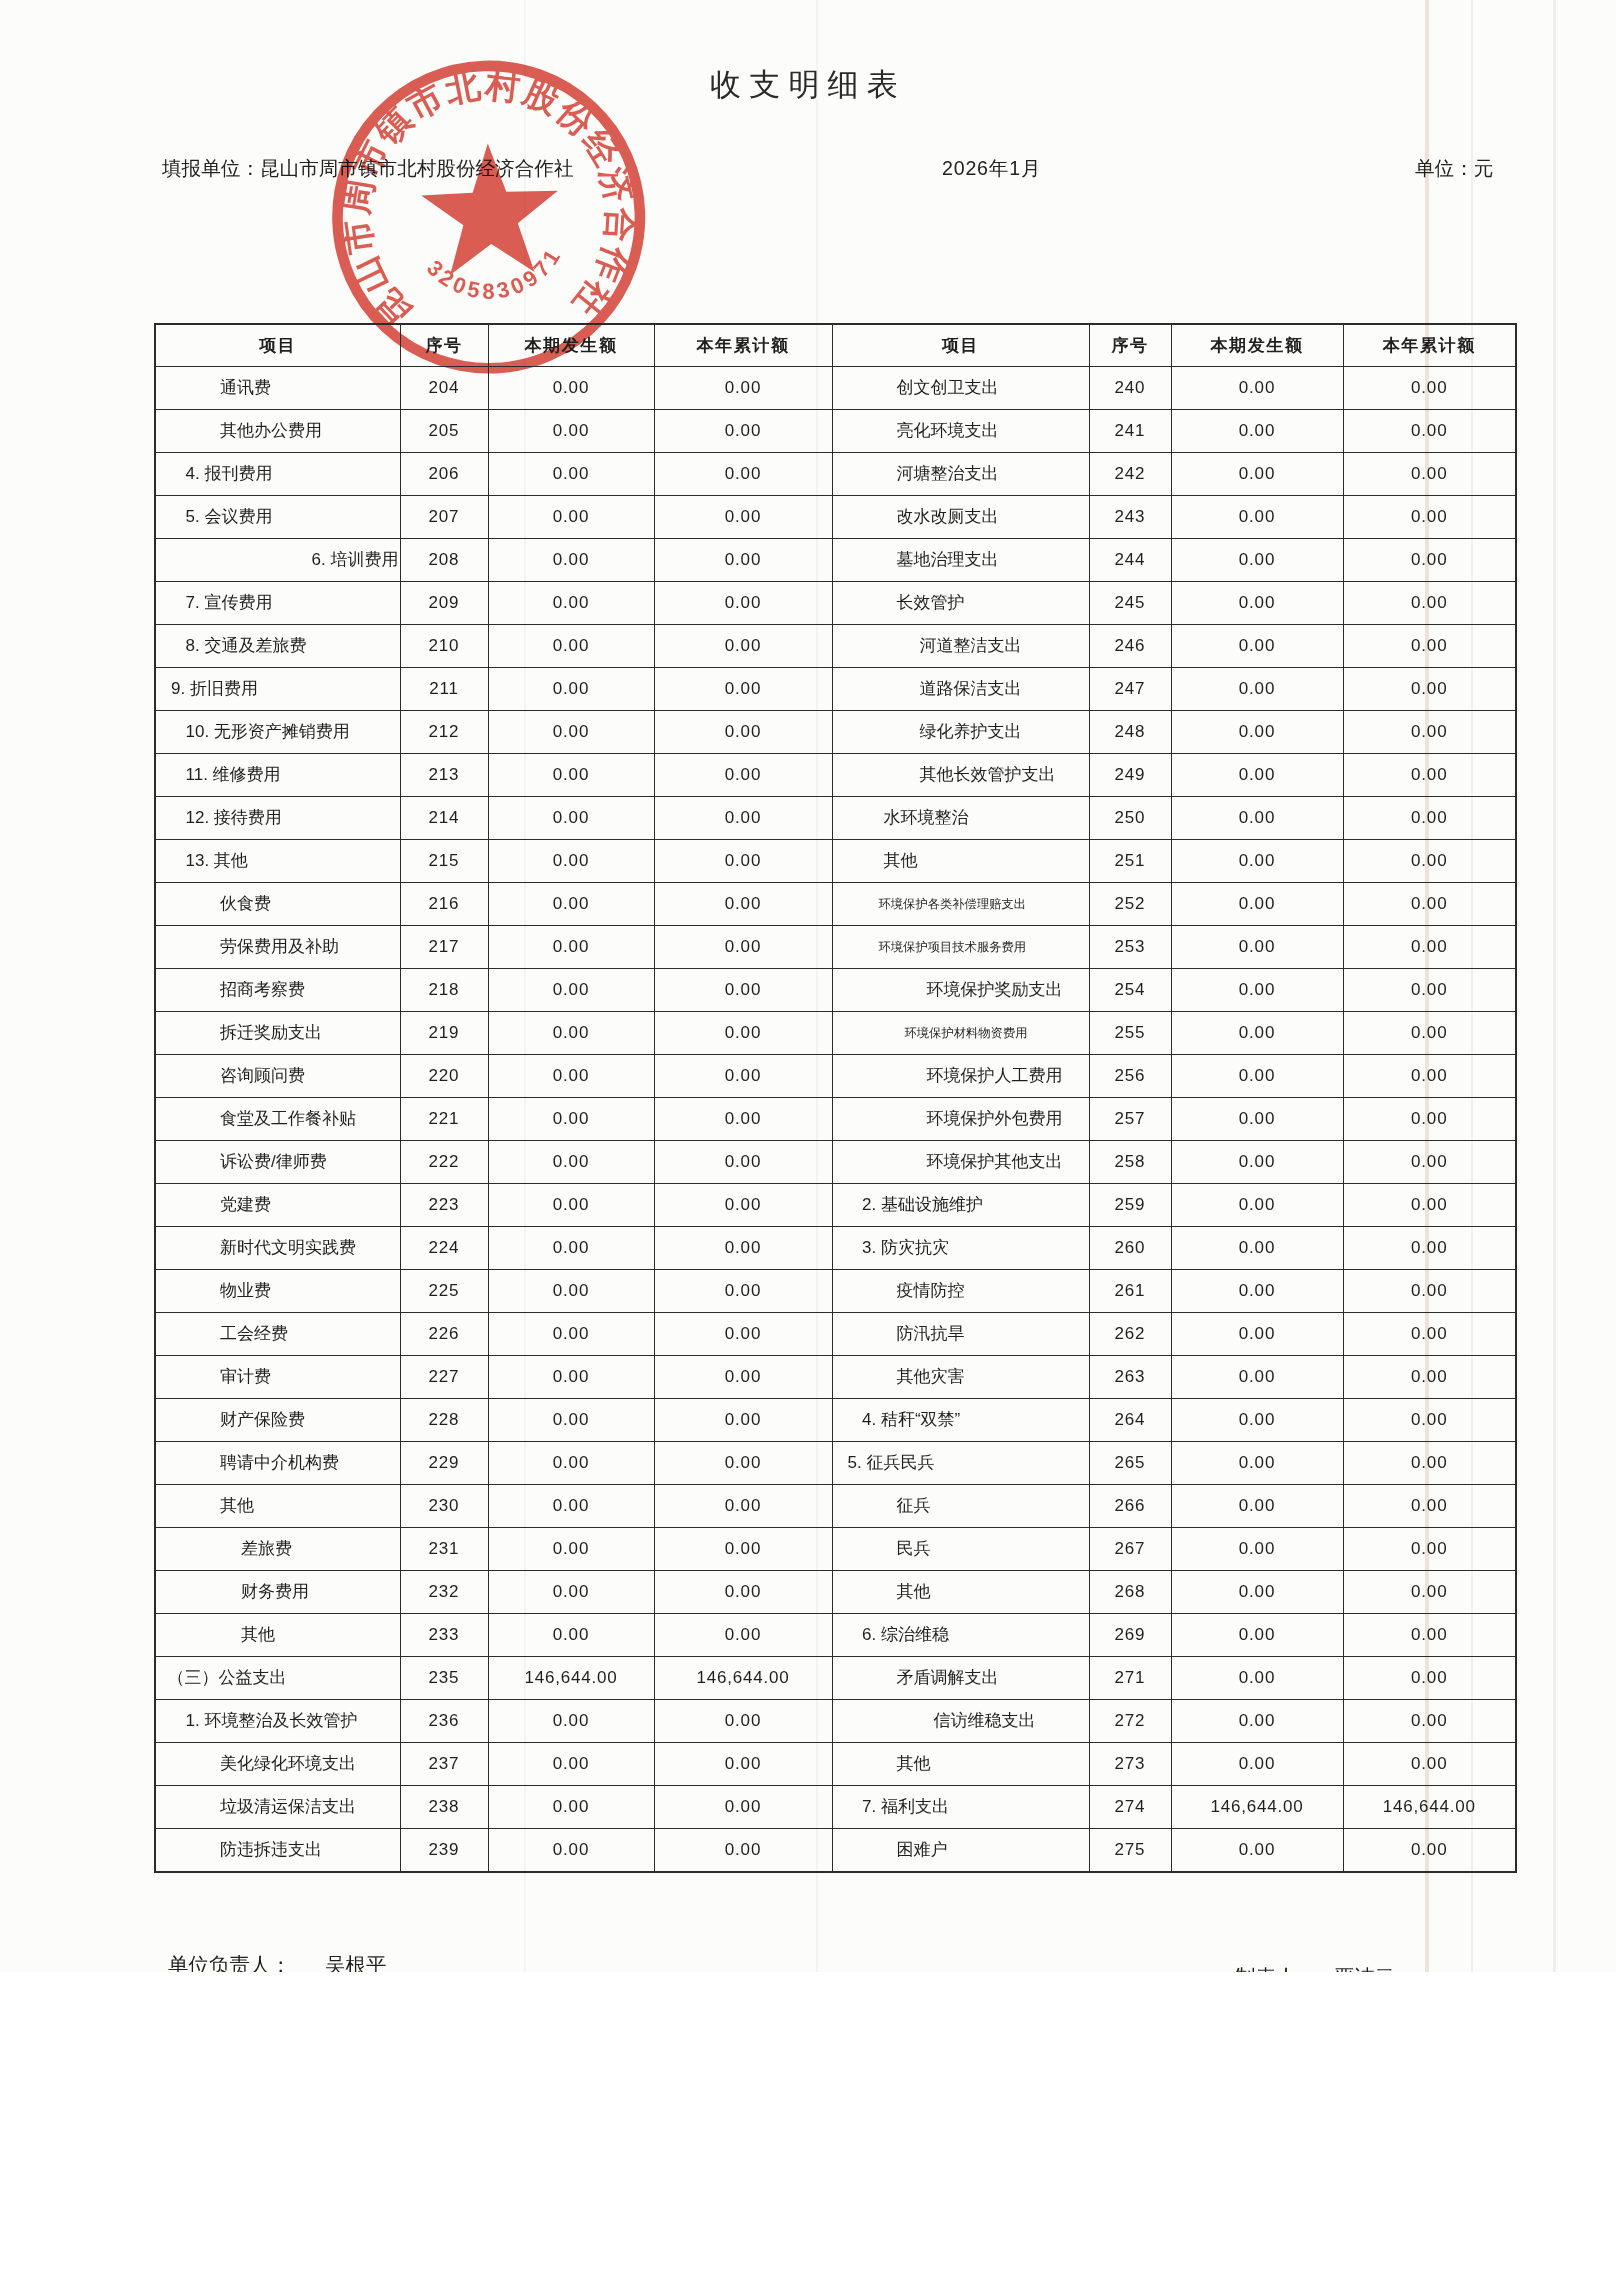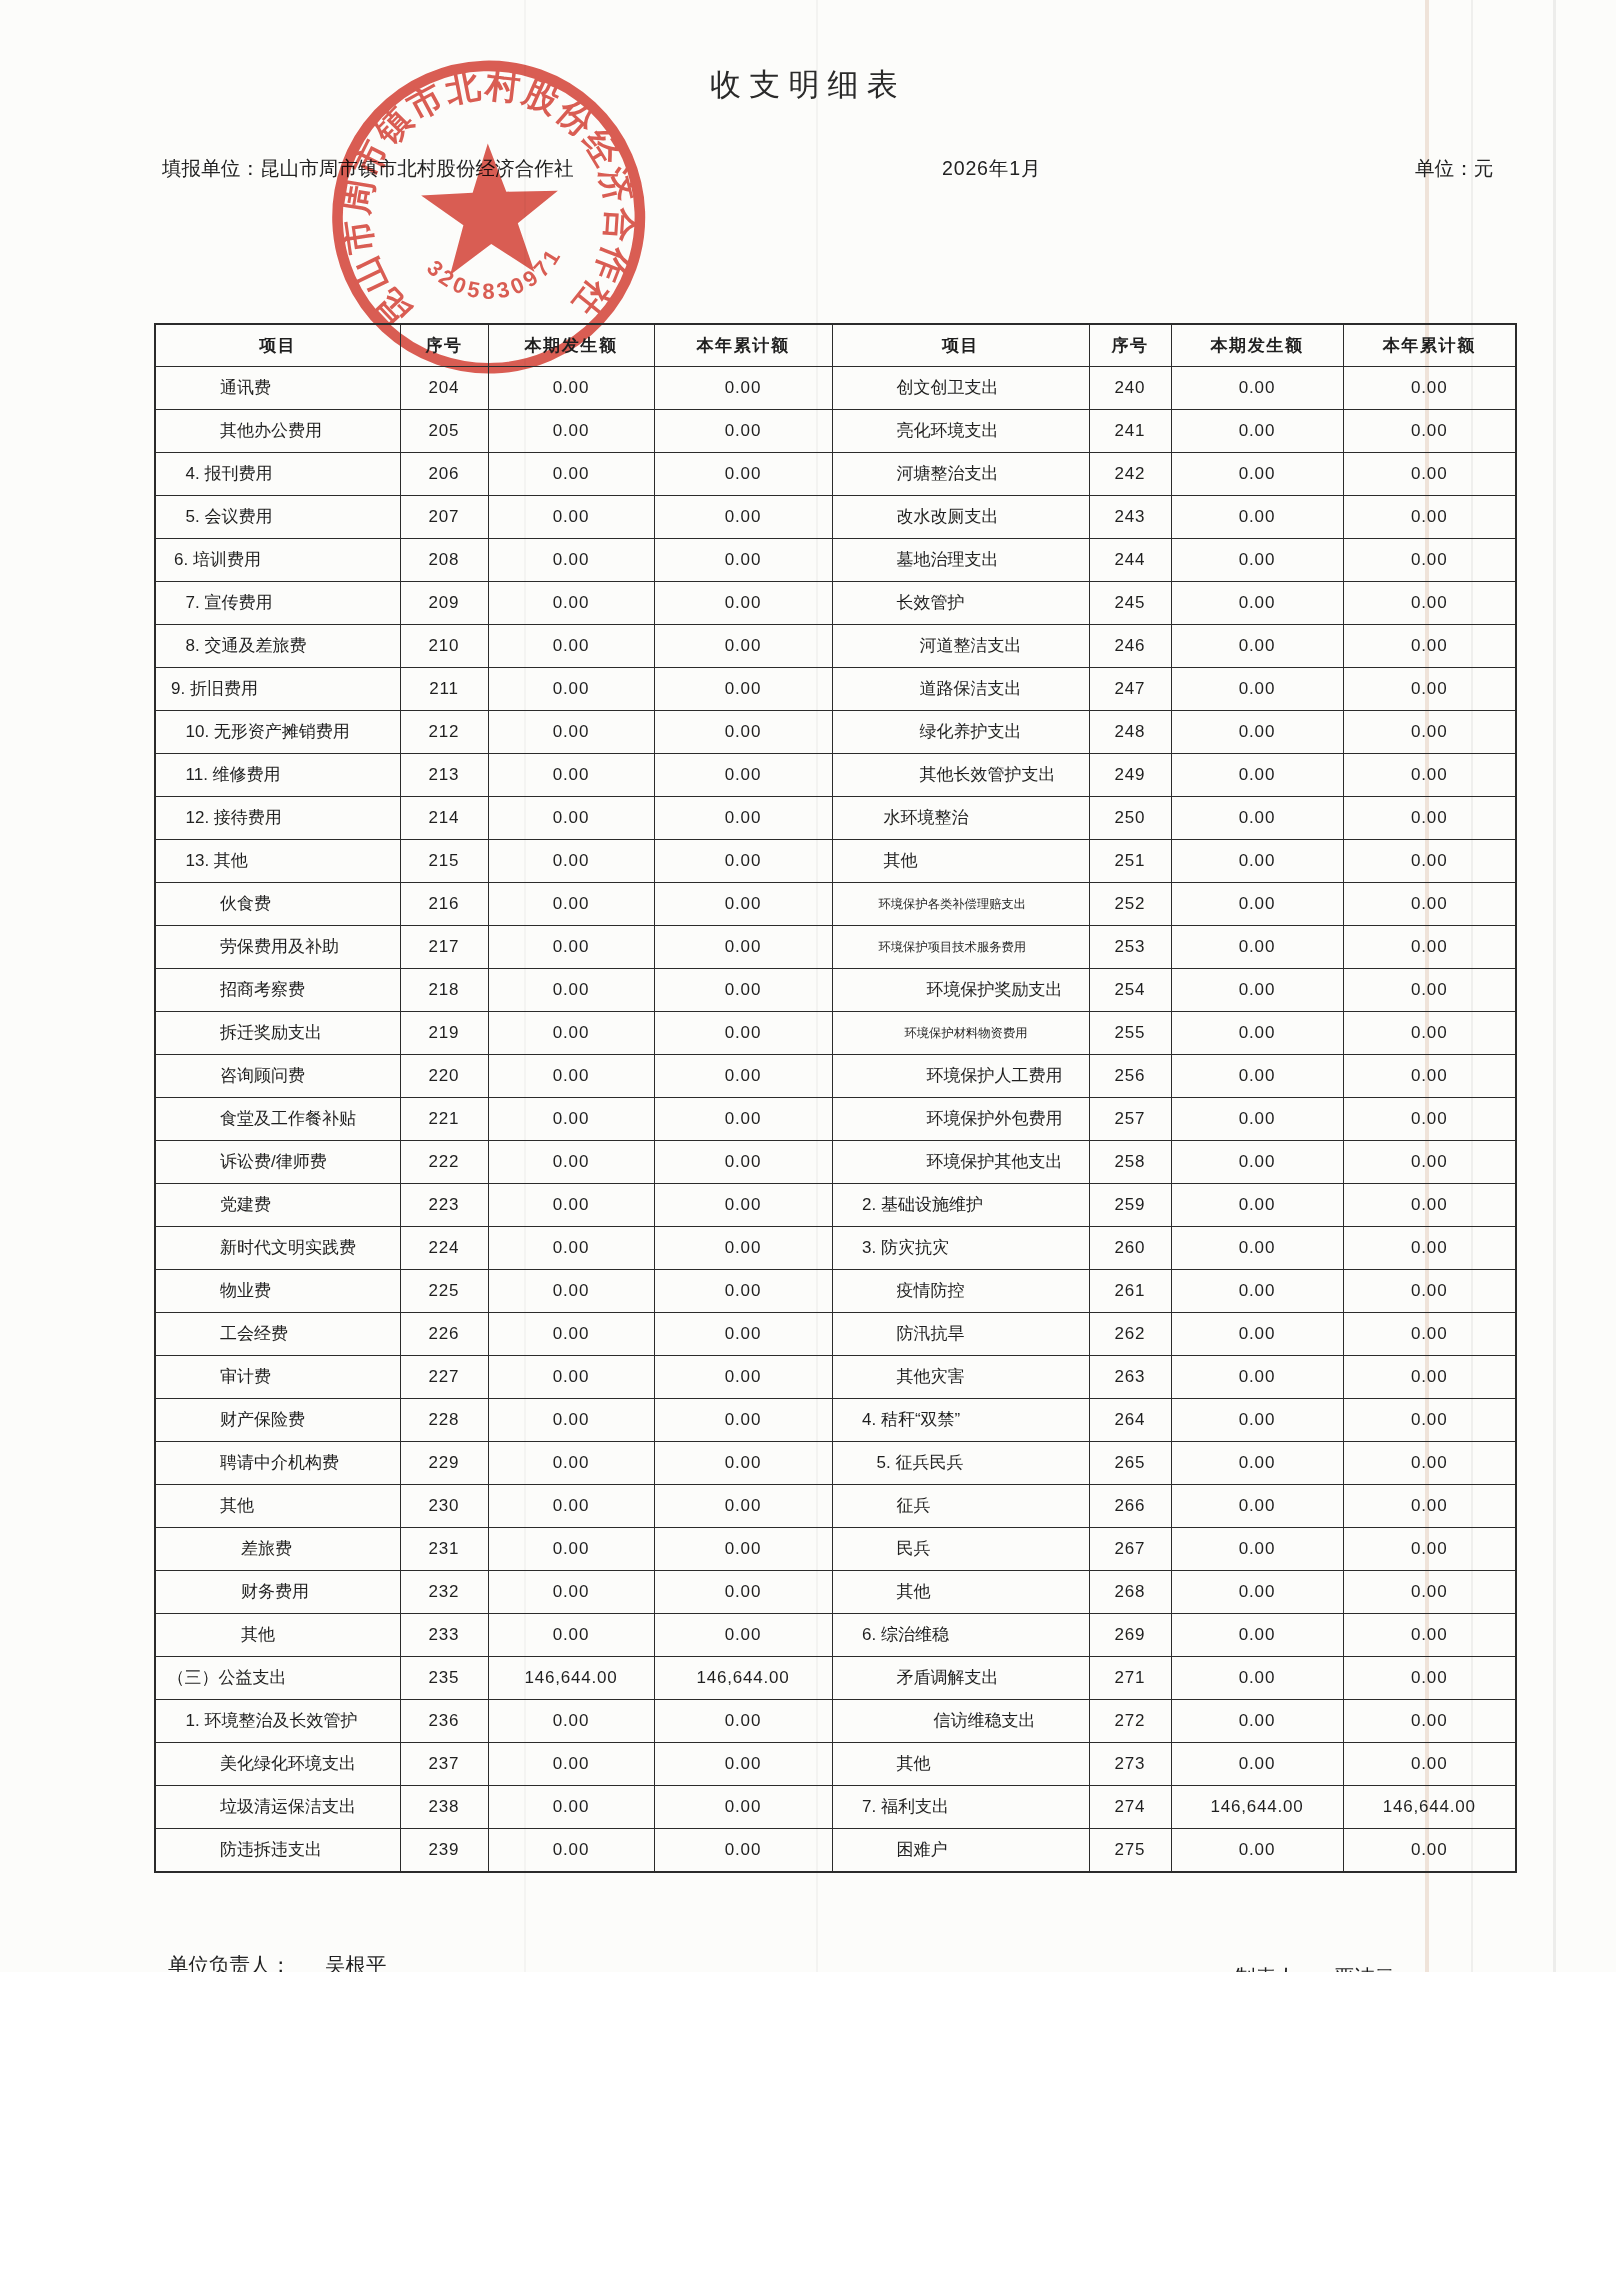--- a/index.html
+++ b/index.html
@@ -163,21 +163,21 @@
           <td class="item" style="padding-left: 29.5px;">5. 会议费用</td>
           <td class="no">207</td>
           <td class="val">0.00</td>
           <td class="val">0.00</td>
           <td class="item" style="padding-left: 64px;">改水改厕支出</td>
           <td class="no">243</td>
           <td class="val">0.00</td>
           <td class="val">0.00</td>
         </tr>
         <tr>
-          <td class="item" style="padding-left: 18px;">6. 培训费用</td>
+          <td class="item" style="padding-left: 18px; text-align: right;">6. 培训费用</td>
           <td class="no">208</td>
           <td class="val">0.00</td>
           <td class="val">0.00</td>
           <td class="item" style="padding-left: 64px;">墓地治理支出</td>
           <td class="no">244</td>
           <td class="val">0.00</td>
           <td class="val">0.00</td>
         </tr>
         <tr>
           <td class="item" style="padding-left: 29.5px;">7. 宣传费用</td>
@@ -377,21 +377,21 @@
           <td class="item" style="padding-left: 29.5px;">4. 秸秆“双禁”</td>
           <td class="no">264</td>
           <td class="val">0.00</td>
           <td class="val">0.00</td>
         </tr>
         <tr>
           <td class="item" style="padding-left: 64px;">聘请中介机构费</td>
           <td class="no">229</td>
           <td class="val">0.00</td>
           <td class="val">0.00</td>
-          <td class="item" style="padding-left: 44px;">5. 征兵民兵</td>
+          <td class="item" style="padding-left: 15px;">5. 征兵民兵</td>
           <td class="no">265</td>
           <td class="val">0.00</td>
           <td class="val">0.00</td>
         </tr>
         <tr>
           <td class="item" style="padding-left: 64px;">其他</td>
           <td class="no">230</td>
           <td class="val">0.00</td>
           <td class="val">0.00</td>
           <td class="item" style="padding-left: 64px;">征兵</td>

